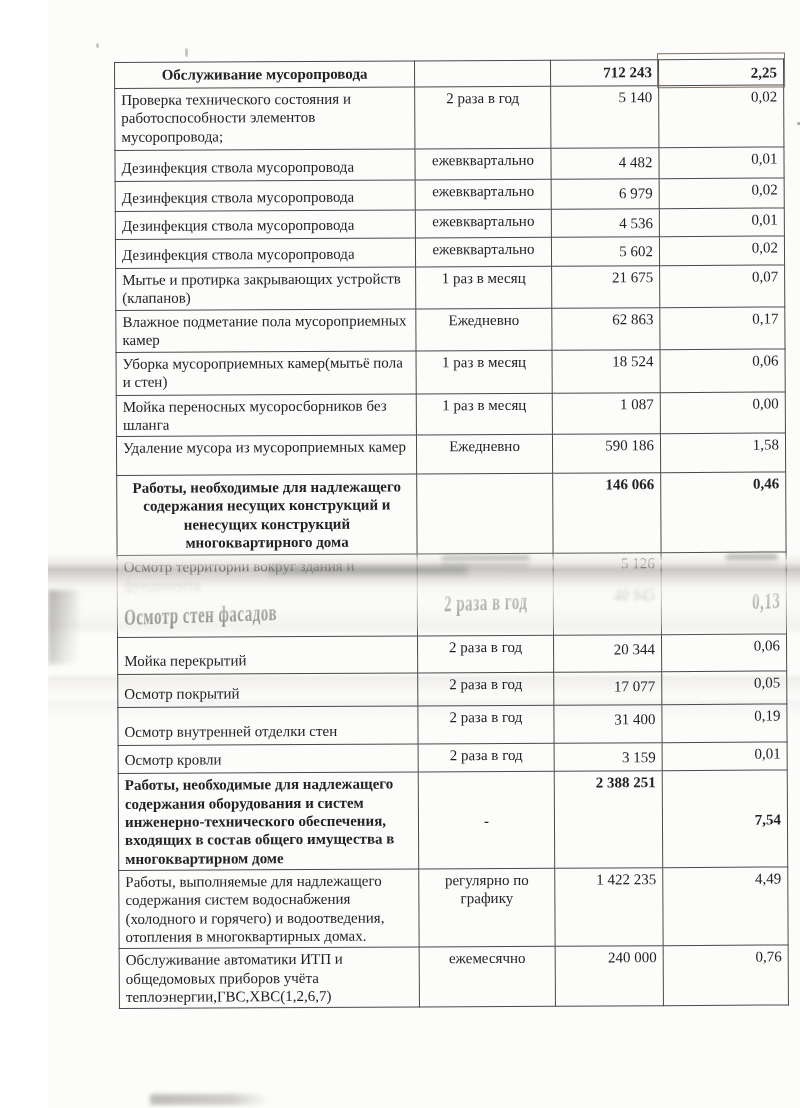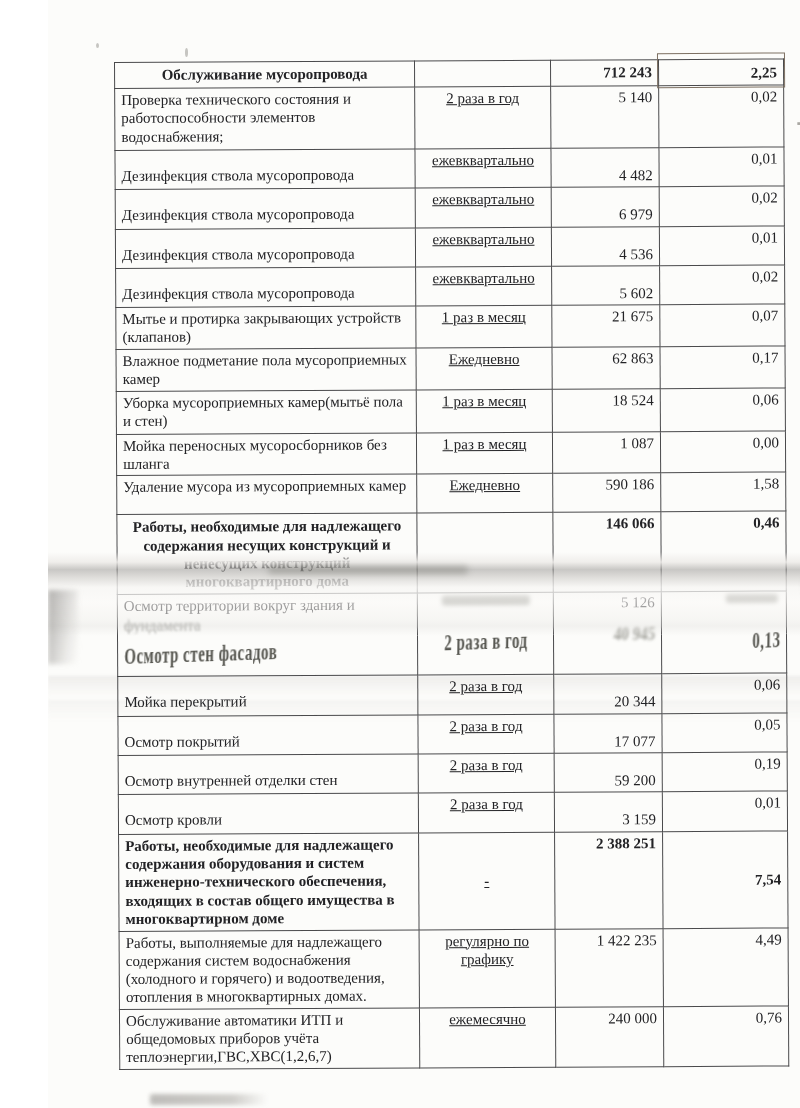--- a/index.html
+++ b/index.html
@@ -14,26 +14,26 @@
   .sheet{position:absolute;left:66px;top:62px;transform:rotate(-0.3deg);transform-origin:0 0;z-index:2;}
   table.svc{border-collapse:collapse;table-layout:fixed;width:669px;}
   table.svc td{
     border:1px solid #4a4a4c;
     font-size:15px;line-height:1.22;
     padding:2px 6px;vertical-align:top;
     box-sizing:border-box;
     overflow:visible;
   }
   td.name{text-align:left;}
-  td.freq{text-align:center;vertical-align:bottom;padding-bottom:4px;text-decoration:underline;}
+  td.freq{text-align:center;vertical-align:bottom;padding-bottom:4px;}
   td.cost{text-align:right;vertical-align:middle;position:relative;}
   td.rate{text-align:right;vertical-align:bottom;padding-right:10px;padding-bottom:3px;border-radius:8px;}
 
   tr.single td.name{vertical-align:bottom;padding-bottom:4px;}
-  tr.single td.cost{vertical-align:top;padding-top:18px;}
+  tr.single td.cost{vertical-align:top;padding-top:5px;}
 
   tr.header td{font-weight:bold;}
   tr.header td.name{text-align:center;vertical-align:middle;}
   tr.header td.rate{vertical-align:middle;padding-bottom:0;}
   tr.header td.cost{vertical-align:middle;}
 
   tr.section-center td{font-weight:bold;}
   tr.section-center td.name{text-align:center;vertical-align:middle;}
 
   tr.section-left td{font-weight:bold;}
@@ -141,21 +141,21 @@
           <col style="width:125px">
       </colgroup>
       <tbody id="services-tbody">
           <tr class="header" style="height: 26px;">
             <td class="name"><span>Обслуживание мусоропровода</span></td>
             <td class="freq"><span></span></td>
             <td class="cost"><span>712 243</span></td>
             <td class="rate"><span>2,25</span></td>
           </tr>
           <tr class="normal" style="height: 62px;">
-            <td class="name"><span>Проверка технического состояния и работоспособности элементов водоснабжения;</span></td>
+            <td class="name"><span>Проверка технического состояния и работоспособности элементов мусоропровода;</span></td>
             <td class="freq"><span>2 раза в год</span></td>
             <td class="cost"><span>5 140</span></td>
             <td class="rate"><span>0,02</span></td>
           </tr>
           <tr class="normal single" style="height: 31px;">
             <td class="name"><span>Дезинфекция ствола мусоропровода</span></td>
             <td class="freq"><span>ежевквартально</span></td>
             <td class="cost"><span>4 482</span></td>
             <td class="rate"><span>0,01</span></td>
           </tr>
@@ -240,21 +240,21 @@
           </tr>
           <tr class="normal single" style="height: 33px;">
             <td class="name"><span>Осмотр покрытий</span></td>
             <td class="freq"><span>2 раза в год</span></td>
             <td class="cost"><span>17 077</span></td>
             <td class="rate"><span>0,05</span></td>
           </tr>
           <tr class="normal single" style="height: 38px;">
             <td class="name"><span>Осмотр внутренней отделки стен</span></td>
             <td class="freq"><span>2 раза в год</span></td>
-            <td class="cost"><span>59 200</span></td>
+            <td class="cost"><span>31 400</span></td>
             <td class="rate"><span>0,19</span></td>
           </tr>
           <tr class="normal single" style="height: 28px;">
             <td class="name"><span>Осмотр кровли</span></td>
             <td class="freq"><span>2 раза в год</span></td>
             <td class="cost"><span>3 159</span></td>
             <td class="rate"><span>0,01</span></td>
           </tr>
           <tr class="section-left" style="height: 97px;">
             <td class="name"><span>Работы, необходимые для надлежащего содержания оборудования и систем инженерно-технического обеспечения, входящих в состав общего имущества в многоквартирном доме</span></td>

